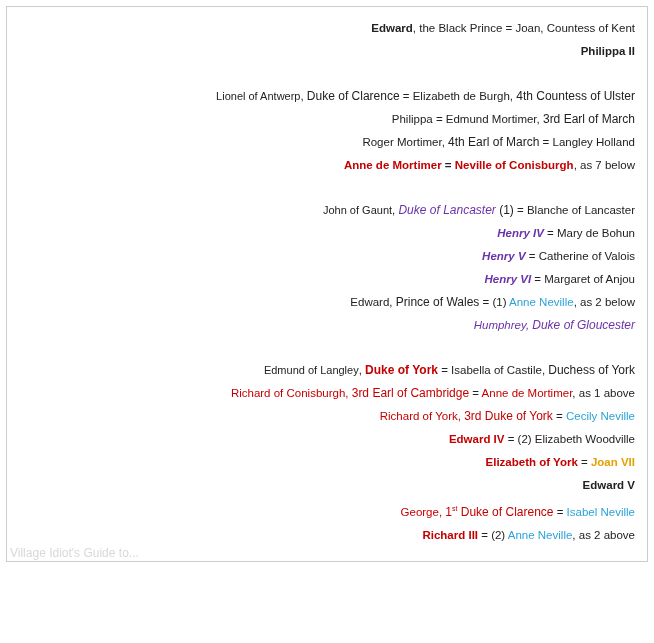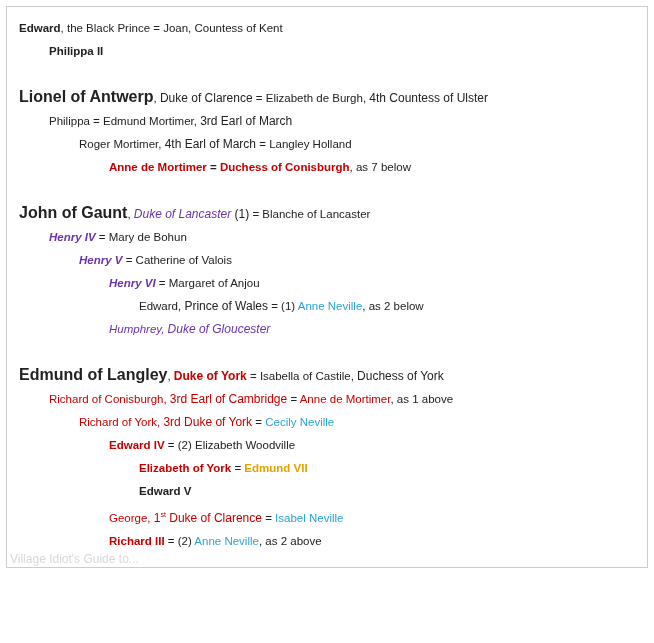--- a/index.html
+++ b/index.html
@@ -7,33 +7,34 @@
     font-family: Verdana, Geneva, sans-serif;
     background: #fff;
     padding: 6px;
     width: 654px;
     position: relative;
   }
   .card {
     border: 1px solid #ccc;
     padding: 10px 12px 14px 12px;
     background: #fff;
+    text-align: right;
   }
   .row {
     font-size: 11.5px;
     line-height: 23px;
     white-space: nowrap;
     color: #222;
   }
   .ind1 { padding-left: 30px; }
   .ind2 { padding-left: 60px; }
   .ind3 { padding-left: 90px; }
   .ind4 { padding-left: 120px; }
   .gap { height: 22px; }
-  .big { font-size: 16px; font-weight: bold; }
+  .big { font-size: 11px; font-weight: normal; }
   .b { font-weight: bold; }
   .sm { font-size: 12px; }
   .red { color: #c40000; }
   .purple { color: #6a33aa; font-style: italic; }
   .blue { color: #2aa3d6; }
   .orange { color: #e5a100; }
   .eq { color: #222; }
   .watermark {
     position: absolute;
     left: 10px;
@@ -62,21 +63,21 @@
   <div class="row">
     <span class="big">Lionel of Antwerp</span><span>, </span><span class="sm">Duke of Clarence</span><span class="eq"> = </span><span>Elizabeth de Burgh, </span><span class="sm">4th Countess of Ulster</span>
   </div>
   <div class="row ind1">
     <span>Philippa</span><span class="eq"> = </span><span>Edmund Mortimer, </span><span class="sm">3rd Earl of March</span>
   </div>
   <div class="row ind2">
     <span>Roger Mortimer, </span><span class="sm">4th Earl of March</span><span class="eq"> = </span><span>Langley Holland</span>
   </div>
   <div class="row ind3">
-    <span class="b red">Anne de Mortimer</span><span class="eq b red"> = </span><span class="b red">Duchess of Conisburgh</span><span>, as 7 below</span>
+    <span class="b red">Anne de Mortimer</span><span class="eq b red"> = </span><span class="b red">Neville of Conisburgh</span><span>, as 7 below</span>
   </div>
 
   <div class="gap"></div>
 
   <div class="row">
     <span class="big">John of Gaunt</span><span>, </span><span class="sm purple">Duke of Lancaster</span><span class="sm"> (1)</span><span class="eq"> = </span><span>Blanche of Lancaster</span>
   </div>
   <div class="row ind1">
     <span class="b purple">Henry IV</span><span class="eq"> = </span><span>Mary de Bohun</span>
   </div>
@@ -101,21 +102,21 @@
   <div class="row ind1">
     <span class="red">Richard of Conisburgh, </span><span class="sm red">3rd Earl of Cambridge</span><span class="eq"> = </span><span class="red">Anne de Mortimer</span><span>, as 1 above</span>
   </div>
   <div class="row ind2">
     <span class="red">Richard of York, </span><span class="sm red">3rd Duke of York</span><span class="eq"> = </span><span class="blue">Cecily Neville</span>
   </div>
   <div class="row ind3">
     <span class="b red">Edward IV</span><span class="eq"> = (2) </span><span>Elizabeth Woodville</span>
   </div>
   <div class="row ind4">
-    <span class="b red">Elizabeth of York</span><span class="eq"> = </span><span class="b orange">Edmund VII</span>
+    <span class="b red">Elizabeth of York</span><span class="eq"> = </span><span class="b orange">Joan VII</span>
   </div>
   <div class="row ind4">
     <span class="b">Edward V</span>
   </div>
   <div class="row ind3">
     <span class="red">George, </span><span class="sm red">1</span><sup class="sm red" style="font-size:7px;">st</sup><span class="sm red"> Duke of Clarence</span><span class="eq"> = </span><span class="blue">Isabel Neville</span>
   </div>
   <div class="row ind3">
     <span class="b red">Richard III</span><span class="eq"> = (2) </span><span class="blue">Anne Neville</span><span>, as 2 above</span>
   </div>

